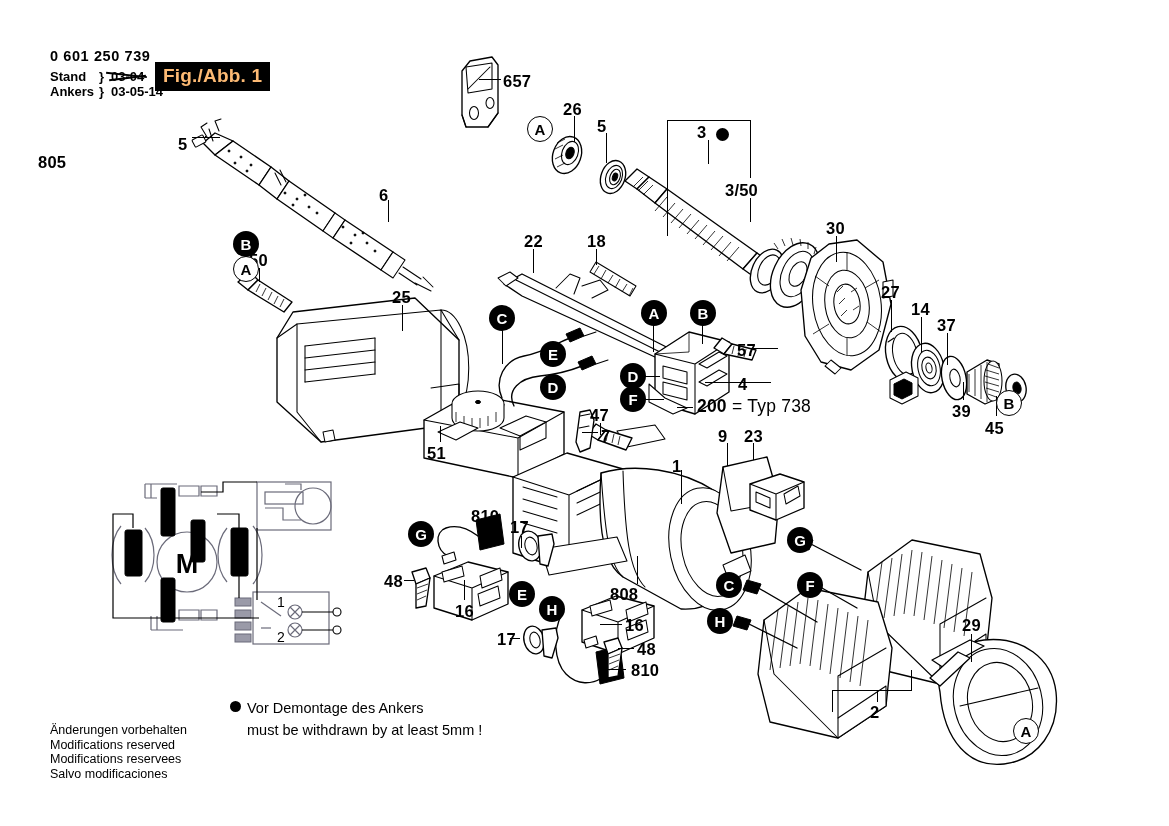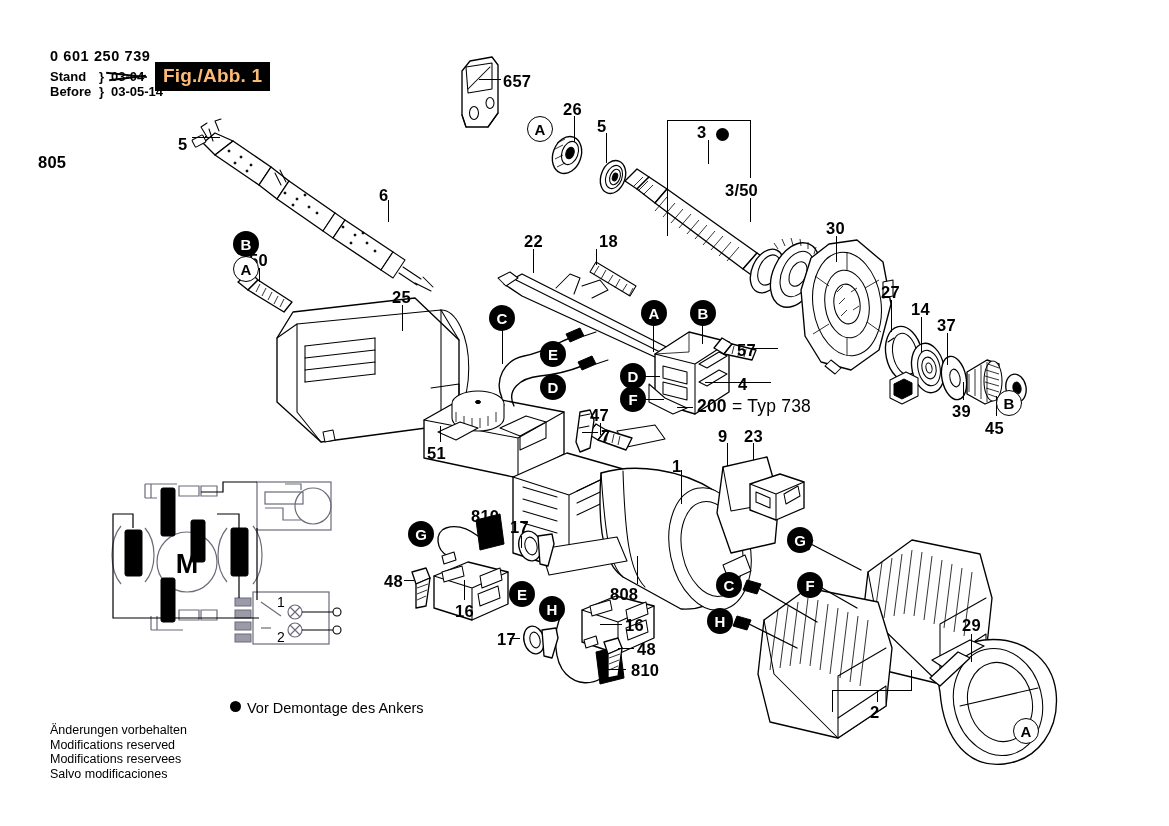--- a/index.html
+++ b/index.html
@@ -72,21 +72,21 @@
     <div id="revblk">
       <div class="revrow">
         <span class="revlabel">Stand</span>
         <span class="brace">}</span>
         <span class="revdate">
           <span class="struck">03-04</span>
           <span class="strike2"></span>
         </span>
       </div>
       <div class="revrow">
-        <span class="revlabel">Before</span>
+        <span class="revlabel">Ankers</span>
         <span class="brace">}</span>
         <span class="revdate">03-05-14</span>
       </div>
     </div>
   </div>
   <div id="figbadge">Fig./Abb. 1</div>
 
   <svg width="300" height="180" style="left:185px;top:115px;">
     <g>
       <path class="fillw" d="M18,28 L30,18 L48,26 L30,40 Z"></path>
@@ -574,21 +574,21 @@
       <div class="lbl" style="left: 379px; top: 186px;">6</div>
       <div class="lbl" style="left: 249px; top: 251px;">50</div>
       <div class="lbl" style="left: 392px; top: 288px;">25</div>
       <div class="lbl" style="left: 427px; top: 444px;">51</div>
       <div class="lbl" style="left: 503px; top: 72px;">657</div>
       <div class="lbl" style="left: 563px; top: 100px;">26</div>
       <div class="lbl" style="left: 597px; top: 117px;">5</div>
       <div class="lbl" style="left: 697px; top: 123px;">3</div>
       <div class="lbl" style="left: 725px; top: 181px;">3/50</div>
       <div class="lbl" style="left: 524px; top: 232px;">22</div>
-      <div class="lbl" style="left: 587px; top: 232px; margin-left: 12px;">18</div>
+      <div class="lbl" style="left: 587px; top: 232px;">18</div>
       <div class="lbl" style="left: 737px; top: 341px;">57</div>
       <div class="lbl" style="left: 738px; top: 375px;">4</div>
       <div class="lbl" style="left: 590px; top: 406px;">47</div>
       <div class="lbl" style="left: 601px; top: 427px;">7</div>
       <div class="lbl" style="left: 672px; top: 457px;">1</div>
       <div class="lbl" style="left: 718px; top: 427px;">9</div>
       <div class="lbl" style="left: 744px; top: 427px;">23</div>
       <div class="lbl" style="left: 826px; top: 219px;">30</div>
       <div class="lbl" style="left: 881px; top: 283px;">27</div>
       <div class="lbl" style="left: 911px; top: 300px;">14</div>
@@ -626,20 +626,21 @@
       <div class="badge solid" style="left: 787px; top: 527px;">G</div>
       <div class="badge solid" style="left: 716px; top: 572px;">C</div>
       <div class="badge solid" style="left: 797px; top: 572px;">F</div>
       <div class="badge solid" style="left: 707px; top: 608px;">H</div>
       <div class="badge open" style="left: 1013px; top: 718px;">A</div>
     </div>
 
   <div id="note">
     <span class="bullet"></span>
     <div>Vor Demontage des Ankers</div>
+    <div>must be withdrawn by at least 5mm !</div>
   </div>
 
   <div id="legal">
     <div>Änderungen vorbehalten</div>
     <div>Modifications reserved</div>
     <div>Modifications reservees</div>
     <div>Salvo modificaciones</div>
   </div>
 
 </div>

